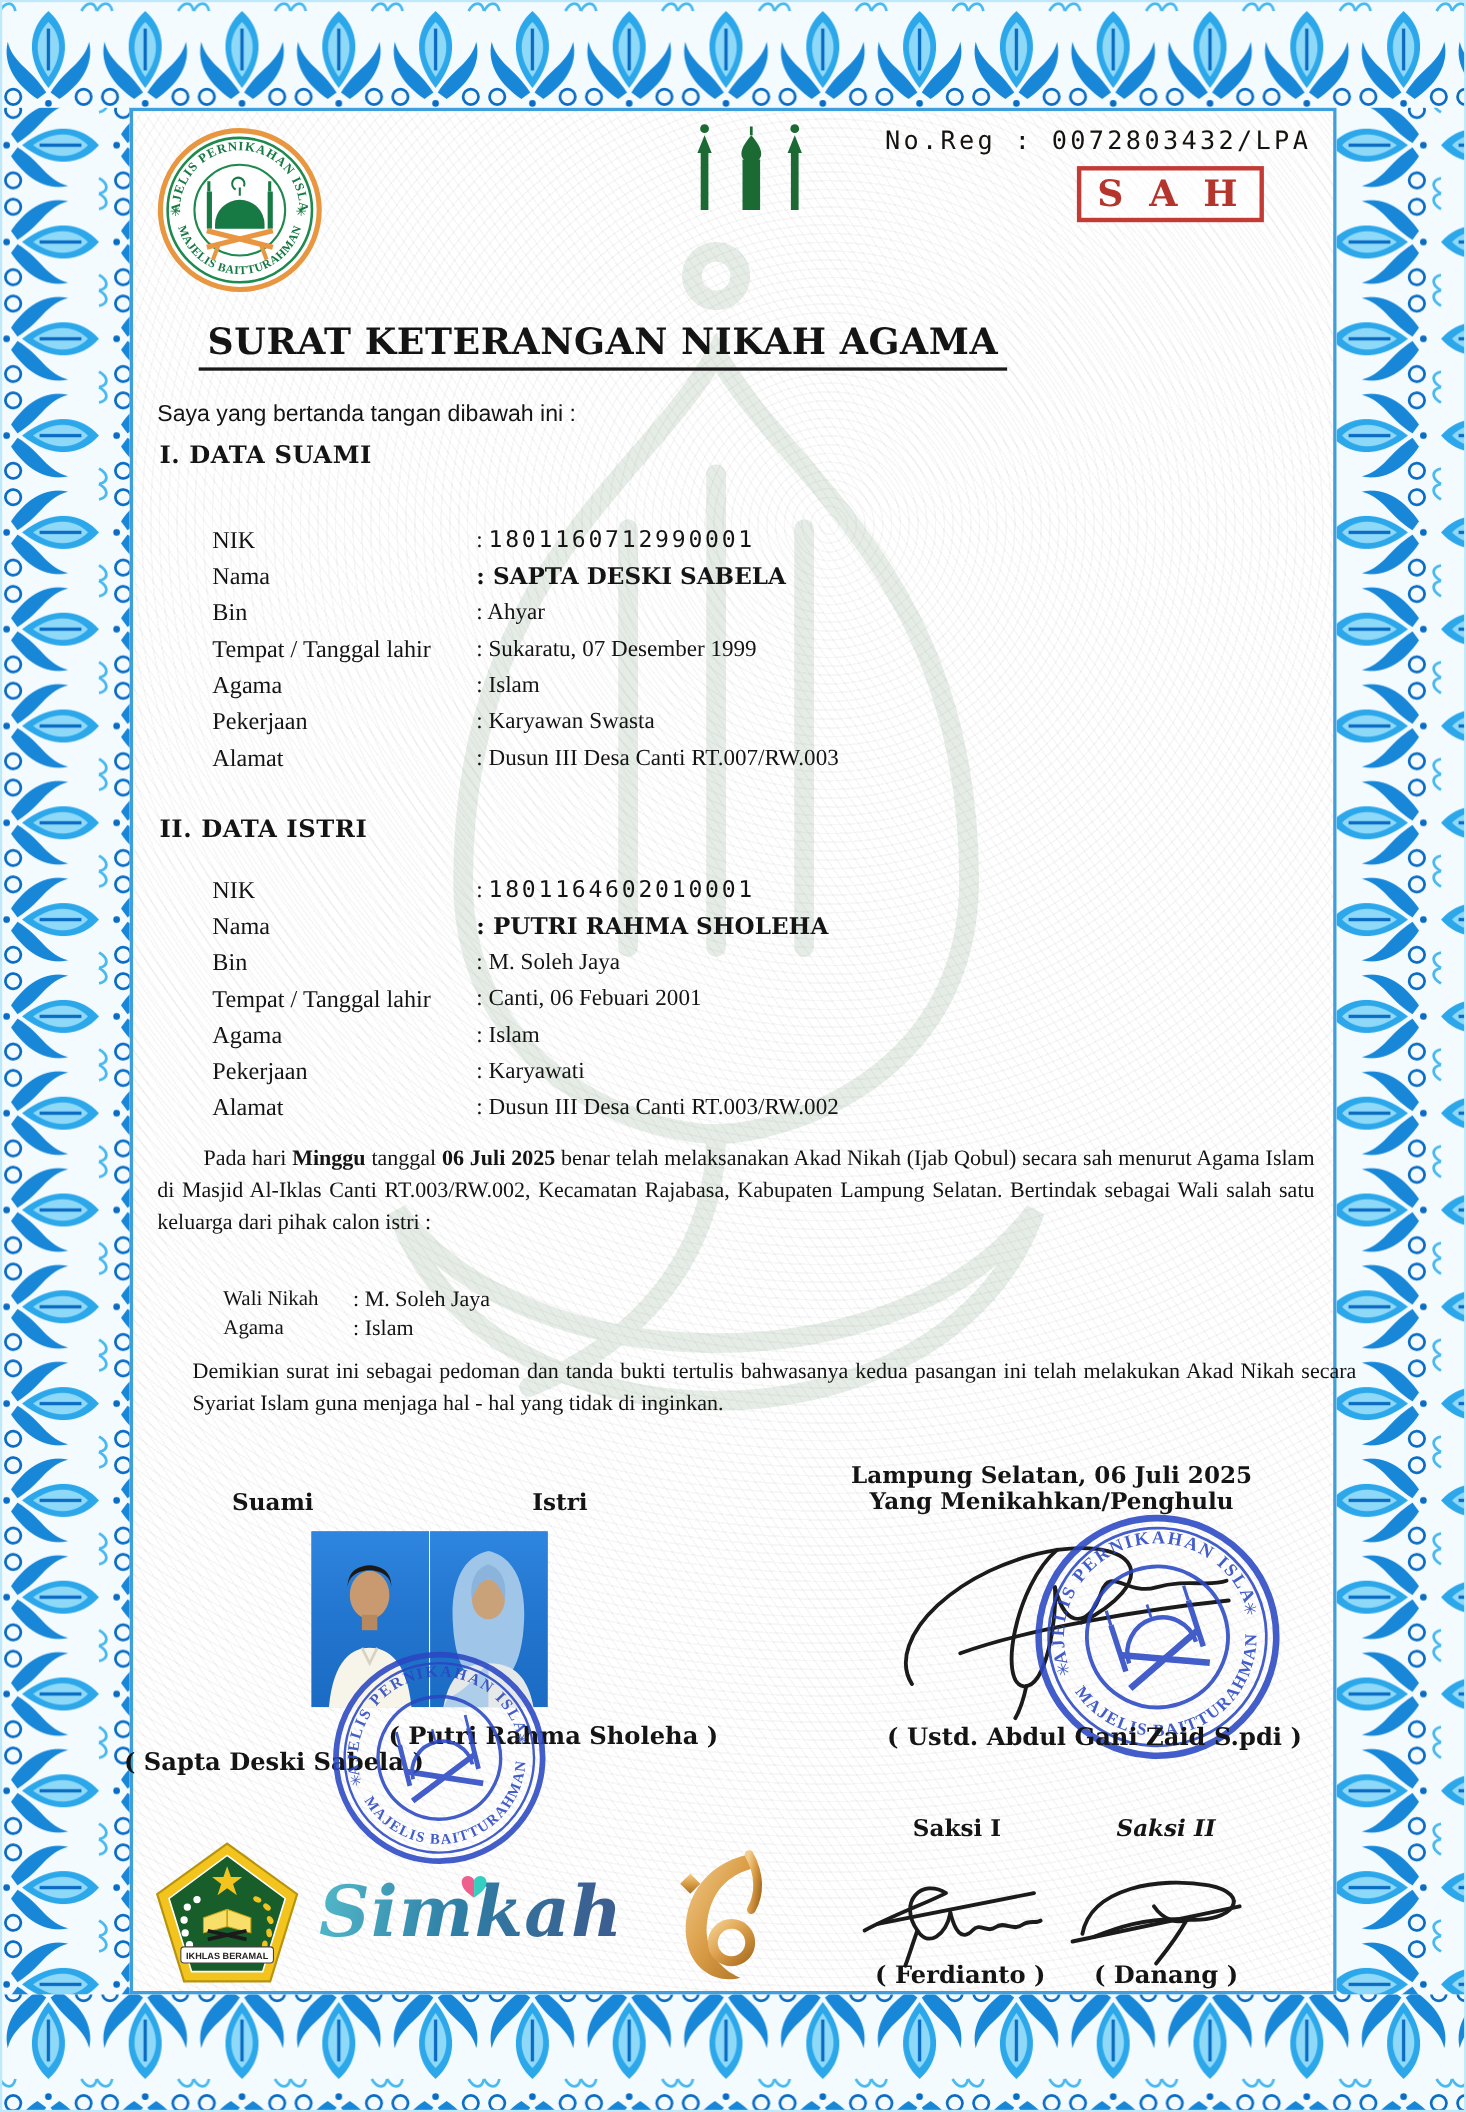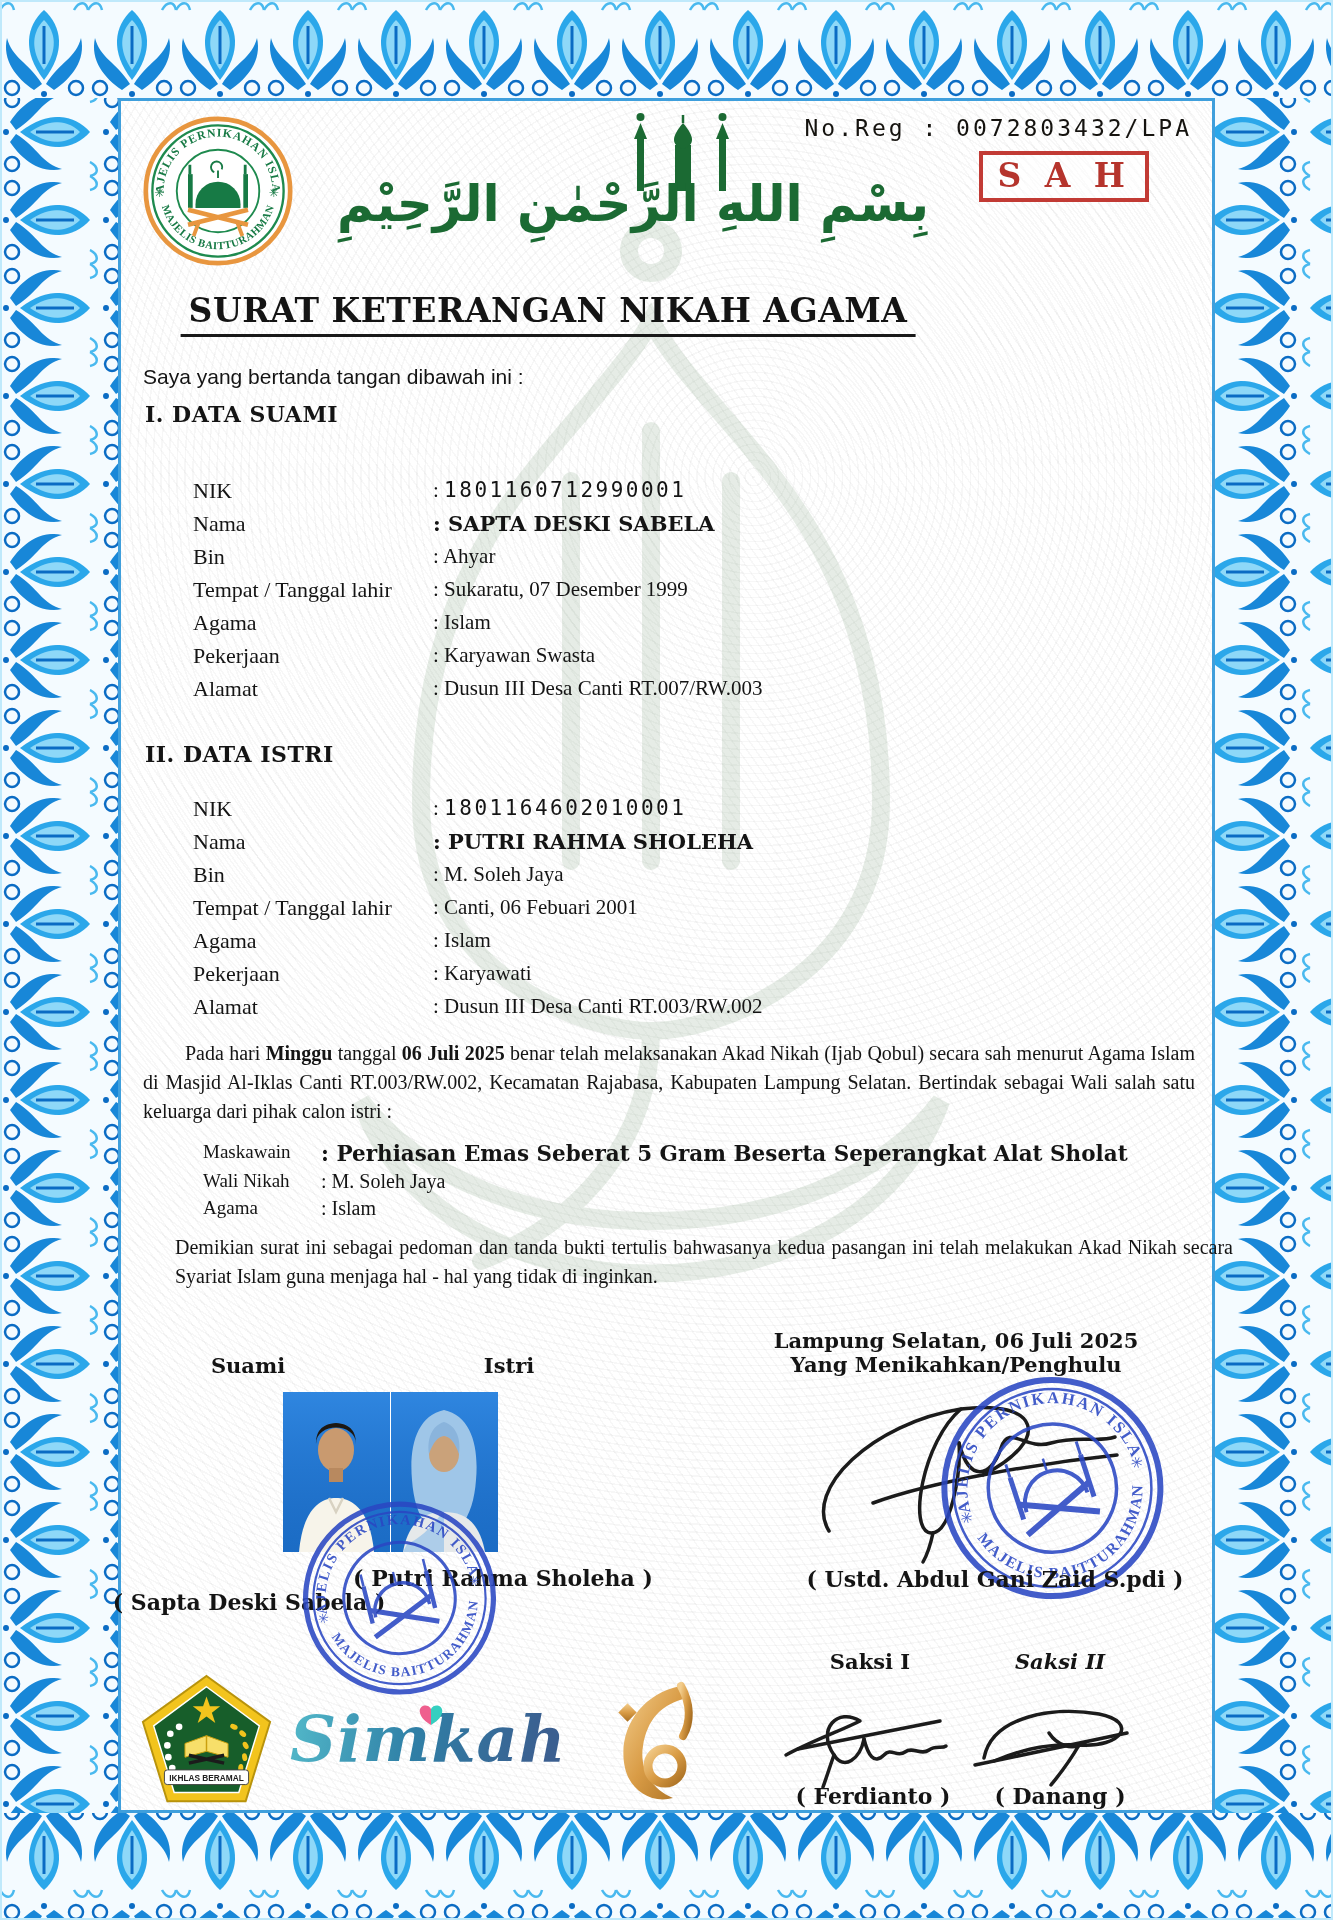--- a/index.html
+++ b/index.html
@@ -142,21 +142,20 @@
             <circle cx="17.5" cy="12" r="4"></circle>
           <rect x="52" y="40" width="16" height="46"></rect>
             <path d="M60,18 C48,32 48,40 60,44 C72,40 72,32 60,18 Z"></path>
             <path d="M60,10 L60,18" stroke="#1b6a33" stroke-width="2.5"></path>
           <rect x="96" y="34" width="7" height="52"></rect>
             <path d="M99.5,18 L93,34 L106,34 Z"></path>
             <circle cx="99.5" cy="12" r="4"></circle>
         </g>
       </svg>
     </div>
-    <div class="abs bismillah ctr" dir="rtl" style="left:512px;top:78px;">بِسْمِ اللهِ الرَّحْمٰنِ الرَّحِيْمِ</div>
 
     <div class="abs noreg" style="right:20px;top:14px;">No.Reg : 0072803432/LPA</div>
     <div class="abs sah" style="right:63px;top:50px;">S A H</div>
 
     <div class="abs ctr" style="left:427px;top:190px;">
       <span class="title">SURAT KETERANGAN NIKAH AGAMA</span>
     </div>
 
     <div class="abs intro" style="left:22px;top:264px;">Saya yang bertanda tangan dibawah ini :</div>
 
@@ -215,24 +214,20 @@
         <span class="lbl">Pekerjaan</span>
         <span class="val">Karyawati</span>
       </div>
     <div class="row" style="top:893px">
         <span class="lbl">Alamat</span>
         <span class="val">Dusun III Desa Canti RT.003/RW.002</span>
       </div>
 
     <p class="abs para indent" style="left:22px;top:938px;width:1052px;"><span>Pada hari </span><b>Minggu</b><span> tanggal </span><b>06 Juli 2025</b><span> benar telah melaksanakan Akad Nikah (Ijab Qobul) secara sah menurut Agama Islam di Masjid Al-Iklas Canti RT.003/RW.002, Kecamatan Rajabasa, Kabupaten Lampung Selatan. Bertindak sebagai Wali salah satu keluarga dari pihak calon istri :</span></p>
 
-    <div class="row mrow" style="top:1040px">
-        <span class="lbl">Maskawain</span>
-        <span class="val bold">Perhiasan Emas Seberat 5 Gram Beserta Seperangkat Alat Sholat</span>
-      </div>
     <div class="row mrow" style="top:1069px">
         <span class="lbl">Wali Nikah</span>
         <span class="val">M. Soleh Jaya</span>
       </div>
     <div class="row mrow" style="top:1096px">
         <span class="lbl">Agama</span>
         <span class="val">Islam</span>
       </div>
 
     <p class="abs para" style="left:22px;top:1132px;width:1058px;margin-left:32px;">Demikian surat ini sebagai pedoman dan tanda bukti tertulis bahwasanya kedua pasangan ini telah melakukan Akad Nikah secara Syariat Islam guna menjaga hal - hal yang tidak di inginkan.</p>

